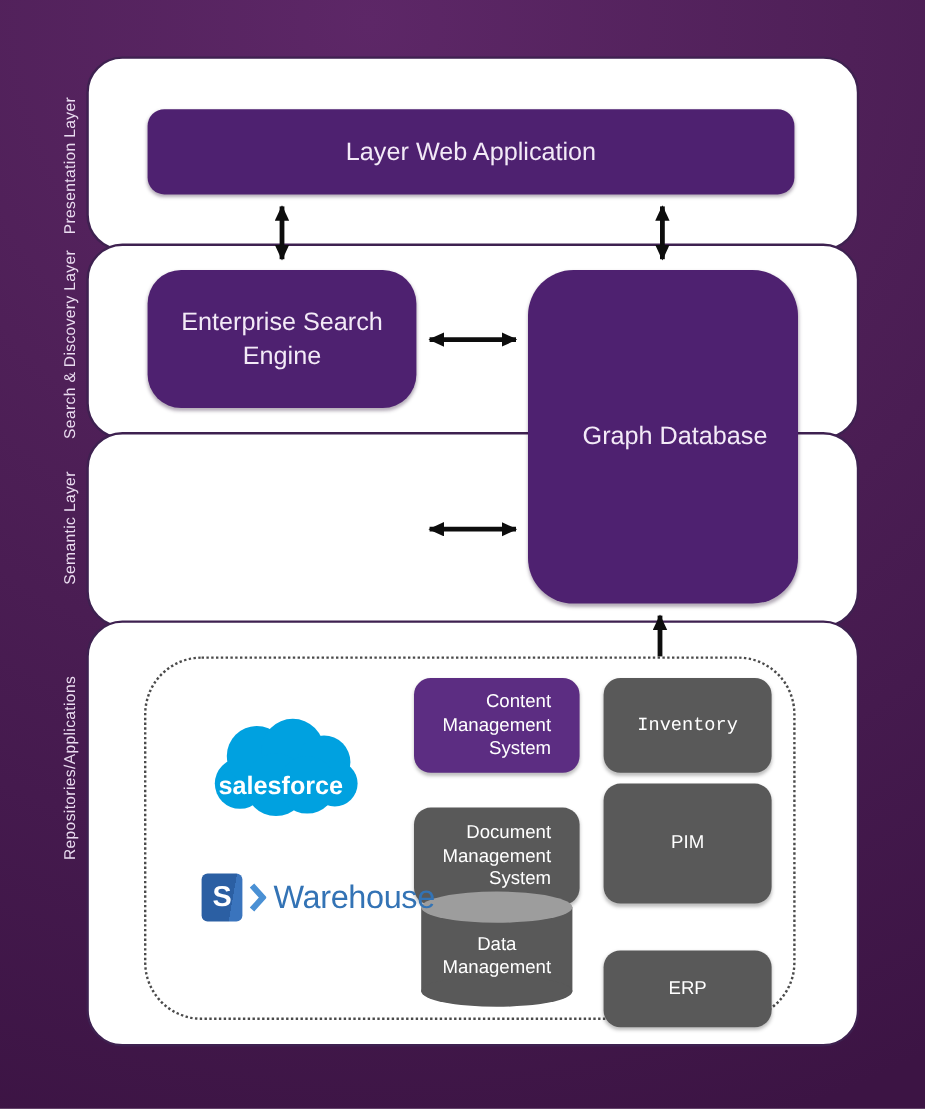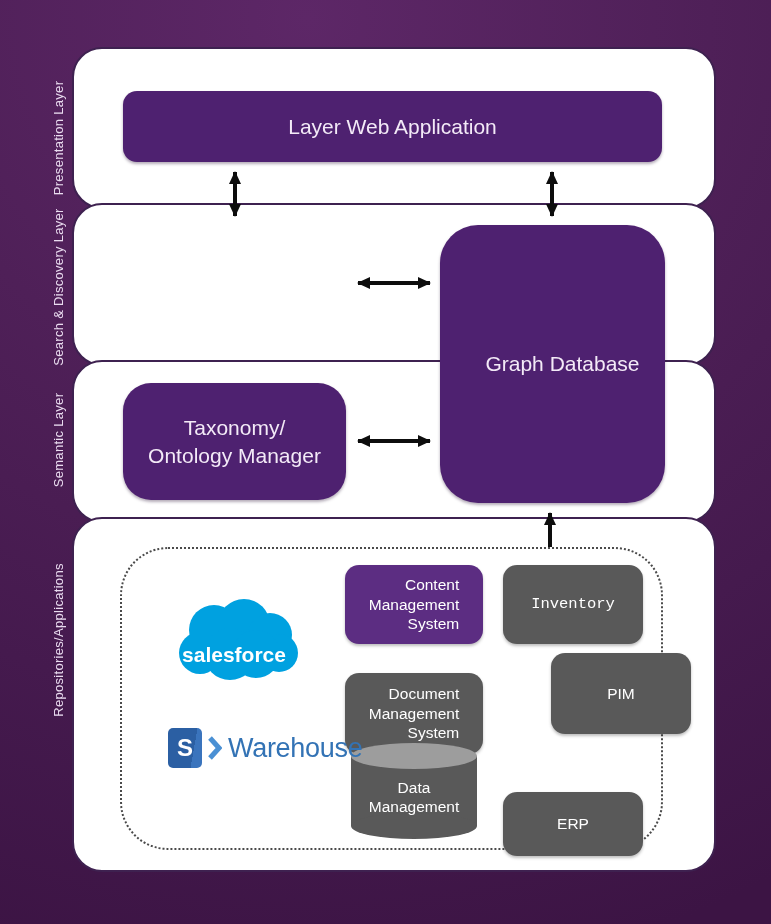--- a/index.html
+++ b/index.html
@@ -46,21 +46,21 @@
   
   .sbox {
     position:absolute; background:#595959; color:#ffffff; border-radius:14px;
     display:flex; align-items:center; justify-content:center; text-align:right;
     white-space:pre-line; font-size:15.5px; line-height:1.25; box-sizing:border-box;
     box-shadow:0 2px 3px rgba(40,40,40,.3);
   }
   #cms { left:345px; top:565px; width:138px; height:79px; background:#5c2d82; }
   #inv { left:503px; top:565px; width:140px; height:79px;font-family:Liberation Mono, monospace; }
   #dms { left:345px; top:673px; width:138px; height:81px; }
-  #pim { left:503px; top:653px; width:140px; height:81px;margin-left:48px; }
+  #pim { left:503px; top:653px; width:140px; height:100px; }
   #erp { left:503px; top:762px; width:140px; height:64px;margin-top:30px; }
 
   
   #dw { position:absolute; left:350px; top:742px; width:128px; height:98px; }
   #dw svg { position:absolute; inset:0; }
   #dw .dw-label {
     position:absolute; inset:0; padding-top:12px; display:flex; align-items:center; justify-content:center;
     text-align:center; white-space:pre-line; color:#fff; font-size:15.5px; line-height:1.25;
   }
 
@@ -90,23 +90,23 @@
   <div class="layer" id="layer-4"></div>
 
   <div class="layer-label" id="label-1">Presentation Layer</div>
   <div class="layer-label" id="label-2">Search &amp; Discovery Layer</div>
   <div class="layer-label" id="label-3">Semantic Layer</div>
   <div class="layer-label" id="label-4">Repositories/Applications</div>
 
   <div id="repos-box"></div>
 
   <div class="pbox" id="cwa">Layer Web Application</div>
+  <div class="pbox" id="ese">Enterprise Search
+Engine</div>
   <div class="pbox" id="gd">Graph Database</div>
-  <div class="pbox" id="tom">Taxonomy/
-Ontology Manager</div>
 
   <div class="sbox" id="cms">Content
 Management
 System</div>
   <div class="sbox" id="inv">Inventory</div>
   <div class="sbox" id="dms">Document
 Management
 System</div>
   <div class="sbox" id="pim">PIM</div>
   <div class="sbox" id="erp">ERP</div>

